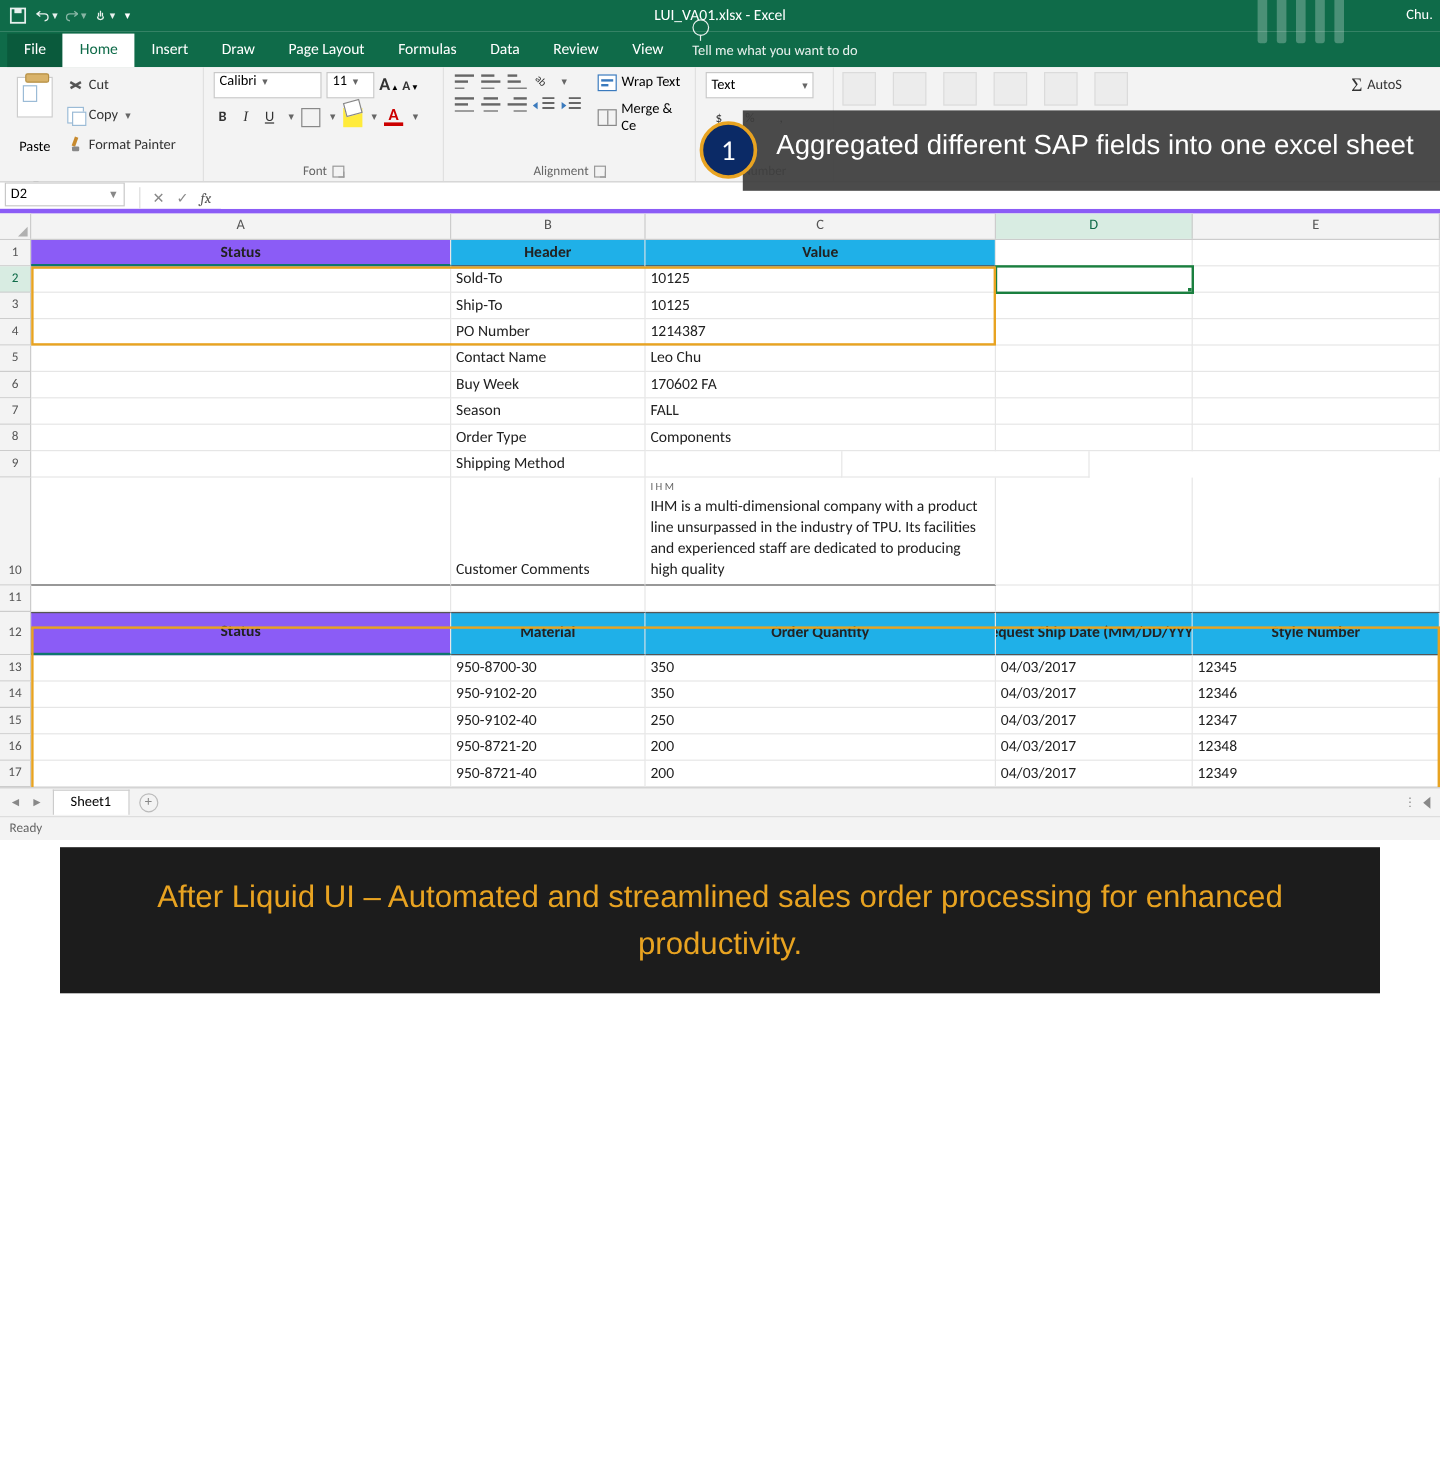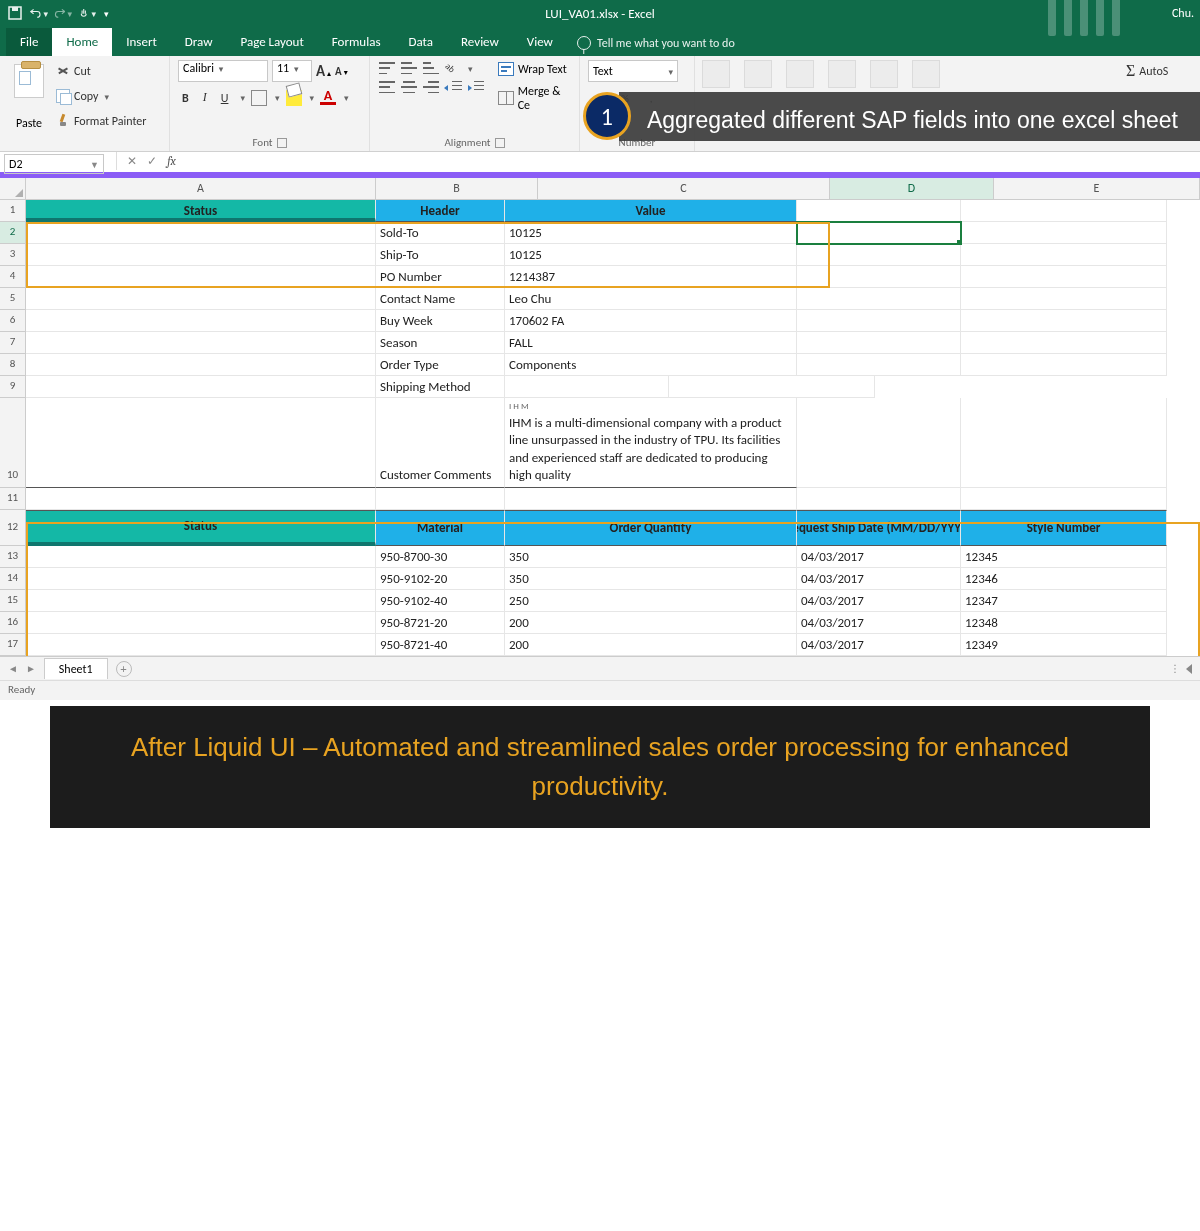--- a/index.html
+++ b/index.html
@@ -13,21 +13,21 @@
   .titlebar .title { position:absolute; left:50%; transform:translateX(-50%); font-size:13px; }
   .titlebar .user { margin-left:auto; font-size:12px; }
   .titlebar .deco { position:absolute; right:80px; top:-4px; display:flex; gap:8px; opacity:.25;}
   .titlebar .deco span { display:block; width:8px; height:40px; background:#fff; border-radius:2px;}
 
   
   .tabs { background:#0f6b49; height:30px; display:flex; align-items:flex-end; padding-left:6px; color:#fff; }
   .tabs .tab { padding:6px 14px 7px; font-size:13px; cursor:pointer; }
   .tabs .tab.active { background:#fff; color:#0f6b49; }
   .tabs .tab.file { background:#0a5a3c; color:#fff; margin-right:0;}
-  .tabs .tell { display:flex; align-items:center; gap:6px; padding:6px 10px; opacity:.9;}
+  .tabs .tell { display:flex; gap:6px; padding:6px 10px; opacity:.9;flex-direction:column;}
   .tabs .bulb { width:14px; height:14px; border:1.5px solid #fff; border-radius:50%; position:relative;}
   .tabs .bulb:after { content:""; position:absolute; width:1.5px; height:5px; background:#fff; left:50%; top:12px; transform:translateX(-50%);}
 
   
   .ribbon { background:#f3f3f3; border-bottom:1px solid #d0d0d0; height:96px; display:flex; position:relative; overflow:hidden;}
   .group { border-right:1px solid #e0e0e0; padding:4px 8px 2px; display:flex; flex-direction:column; justify-content:space-between; }
   .group .label { text-align:center; color:#666; font-size:11px; padding-top:2px; display:flex; align-items:center; justify-content:center; gap:4px;}
   .group .launch { width:10px; height:10px; border:1px solid #999; display:inline-block; position:relative;}
   .group .launch:after{content:"";position:absolute;right:-1px;bottom:-1px;width:4px;height:4px;border-right:1px solid #999;border-bottom:1px solid #999;}
 
@@ -97,21 +97,21 @@
   .number-grp .nb{width:22px;height:20px;border:1px solid transparent;display:flex;align-items:center;justify-content:center;font-size:11px;color:#333;}
 
   .editing{width:80px;padding:4px 6px;}
   .editing .row{display:flex;align-items:center;gap:4px;font-size:12px;color:#333;}
   .sigma{font-size:16px;font-family:Cambria,serif;}
 
   .btn-placeholder{width:42px;display:flex;flex-direction:column;align-items:center;gap:2px;padding-top:4px;opacity:.6;}
   .btn-placeholder .ico{width:28px;height:28px;background:#e8e8e8;border:1px solid #ccc;}
 
   
-  .fbar{display:flex;align-items:flex-start;height:26px;border-bottom:6px solid #8b5cf6;background:#fff;}
+  .fbar{display:flex;align-items:flex-end;height:26px;border-bottom:4px solid #8b5cf6;background:#fff;}
   .namebox{width:100px;border:1px solid #c8c8c8;margin:2px 4px;height:20px;display:flex;align-items:center;padding:0 4px;justify-content:space-between;}
   .namebox .dd2{color:#888;font-size:9px;}
   .fbar .fx-area{display:flex;align-items:center;gap:10px;padding:0 8px;color:#888;}
   .fbar .fx{font-style:italic;font-family:Cambria,serif;color:#555;}
   .fbar .x{color:#888;}
   .fbar .chk{color:#888;}
   .fbar .sep{width:1px;height:18px;background:#ddd;}
   .fbar input{border:none;flex:1;height:20px;padding:0 6px;outline:none;}
 
   
@@ -121,23 +121,23 @@
   .colhdr .ch{border-right:1px solid #ccc;text-align:center;color:#555;padding-top:3px;font-size:12px;}
   .colA{width:350px;}.colB{width:162px;}.colC{width:292px;}.colD{width:164px;}.colE{width:206px;}
   .colhdr .active{background:#d8ece2;color:#0f6b49;}
 
   
   .grid{}
   .row{display:flex;height:22px;}
   .row .rh{width:26px;background:#f3f3f3;border-right:1px solid #ccc;border-bottom:1px solid #ccc;text-align:center;padding-top:3px;font-size:11px;color:#555;}
   .row .rh.active{background:#d8ece2;color:#0f6b49;}
   .cell{border-right:1px solid #e6e6e6;border-bottom:1px solid #e6e6e6;padding:3px 4px;font-size:13px;color:#222;overflow:hidden;white-space:nowrap;}
-  .cA{width:350px;}.cB{width:129px;}.cC{width:292px;}.cD{width:164px;}.cE{width:206px;}
-
-  .hdr-orange{background:#14b8a6;font-weight:bold;text-align:center;border-bottom:4px solid #0f766e;}
+  .cA{width:350px;}.cB{width:162px;}.cC{width:292px;}.cD{width:164px;}.cE{width:206px;}
+
+  .hdr-orange{background:#8b5cf6;font-weight:bold;text-align:center;border-bottom:2px solid #0f766e;}
   .hdr-blue{background:#1fb0e8;font-weight:bold;text-align:center;border-bottom:1px solid #555;}
   .cell.bt{border-top:1px solid #555;}
   .cell.selected{outline:2px solid #1a7f3f;outline-offset:-1px;position:relative;background:#fff;}
   .cell.selected:after{content:"";position:absolute;right:-3px;bottom:-3px;width:6px;height:6px;background:#1a7f3f;}
 
   .row10{height:90px;}
   .row10 .cell{white-space:normal;line-height:1.35;display:flex;align-items:flex-end;}
   .row10 .cB{display:flex;align-items:flex-end;}
   .row10 .cC{position:relative;}
   .row10 .cC .tiny{position:absolute;top:2px;left:4px;font-size:9px;letter-spacing:2px;color:#666;}
@@ -153,21 +153,21 @@
   .sheettabs .tab{background:#fff;border:1px solid #ccc;border-bottom:none;padding:3px 14px;font-size:12px;}
   .sheettabs .plus{width:16px;height:16px;border:1px solid #bbb;border-radius:50%;display:flex;align-items:center;justify-content:center;color:#888;font-size:12px;}
   .sheettabs .scroll{margin-left:auto;display:flex;align-items:center;gap:6px;color:#888;}
   .sheettabs .scroll .tri{width:0;height:0;border-top:5px solid transparent;border-bottom:5px solid transparent;border-right:6px solid #888;}
 
   .status{height:20px;background:#f3f3f3;border-top:1px solid #ddd;padding:2px 8px;font-size:11px;color:#666;}
 
   
   .callout{position:absolute;top:92px;right:0;display:flex;align-items:center;z-index:5;}
   .callout .num{width:48px;height:48px;border-radius:50%;background:#0b2a66;border:3px solid #e8a321;color:#fff;display:flex;align-items:center;justify-content:center;font-size:24px;font-weight:500;margin-right:-12px;z-index:2;}
-  .callout .box{background:rgba(60,60,60,.92);color:#fff;font-size:23px;padding:14px 22px 6px 28px;line-height:1.25;font-family:"Segoe UI Light","Segoe UI",sans-serif;font-weight:300;}
+  .callout .box{background:rgba(60,60,60,.92);color:#fff;font-size:23px;padding:14px 22px 24px 28px;line-height:1.25;font-family:"Segoe UI Light","Segoe UI",sans-serif;font-weight:300;}
 
   
   .caption{margin:6px 50px 0;background:#1c1c1c;color:#e8a321;text-align:center;padding:22px 68px;font-size:26px;line-height:1.5;font-family:"Segoe UI Light","Segoe UI",sans-serif;font-weight:300;}
 
   .gridwrap{position:relative;}
 </style>
 </head>
 <body>
 
 <div class="app">

